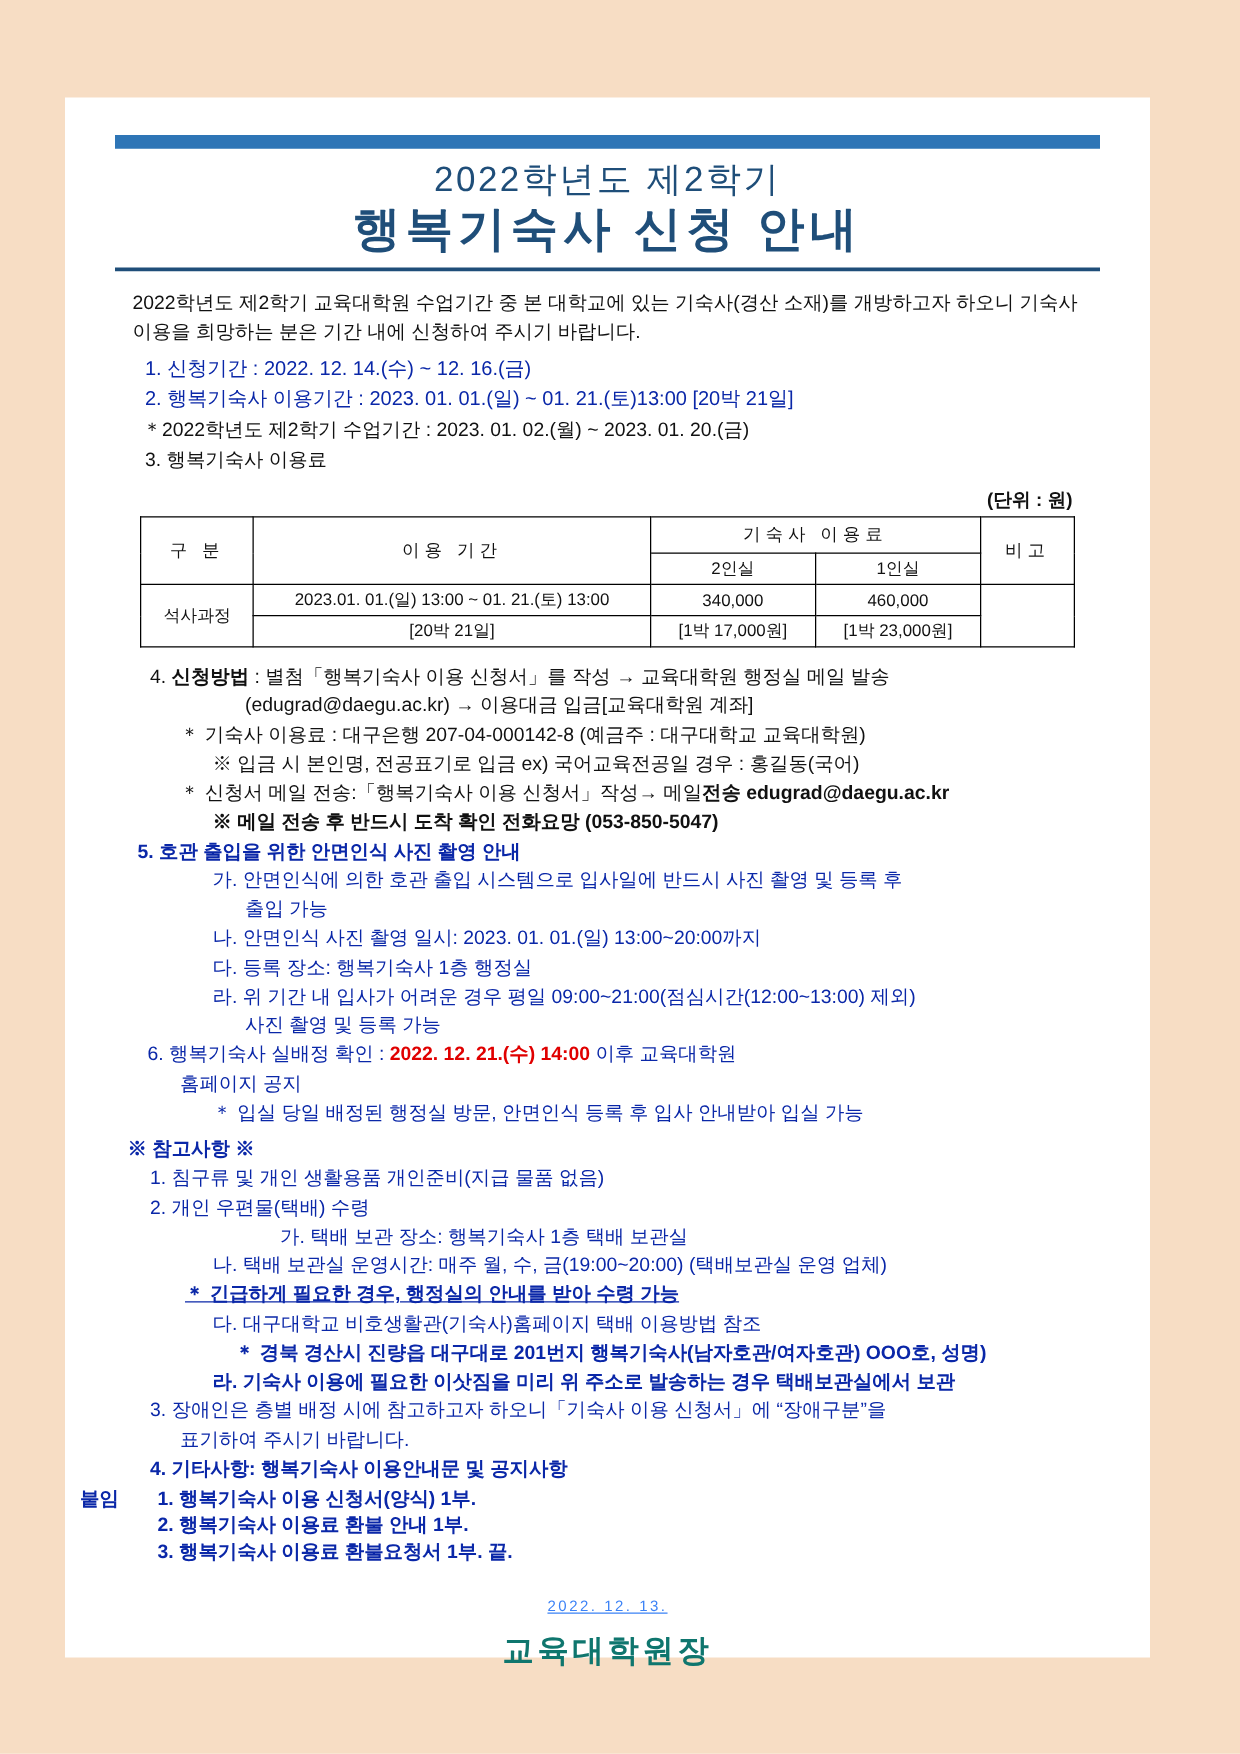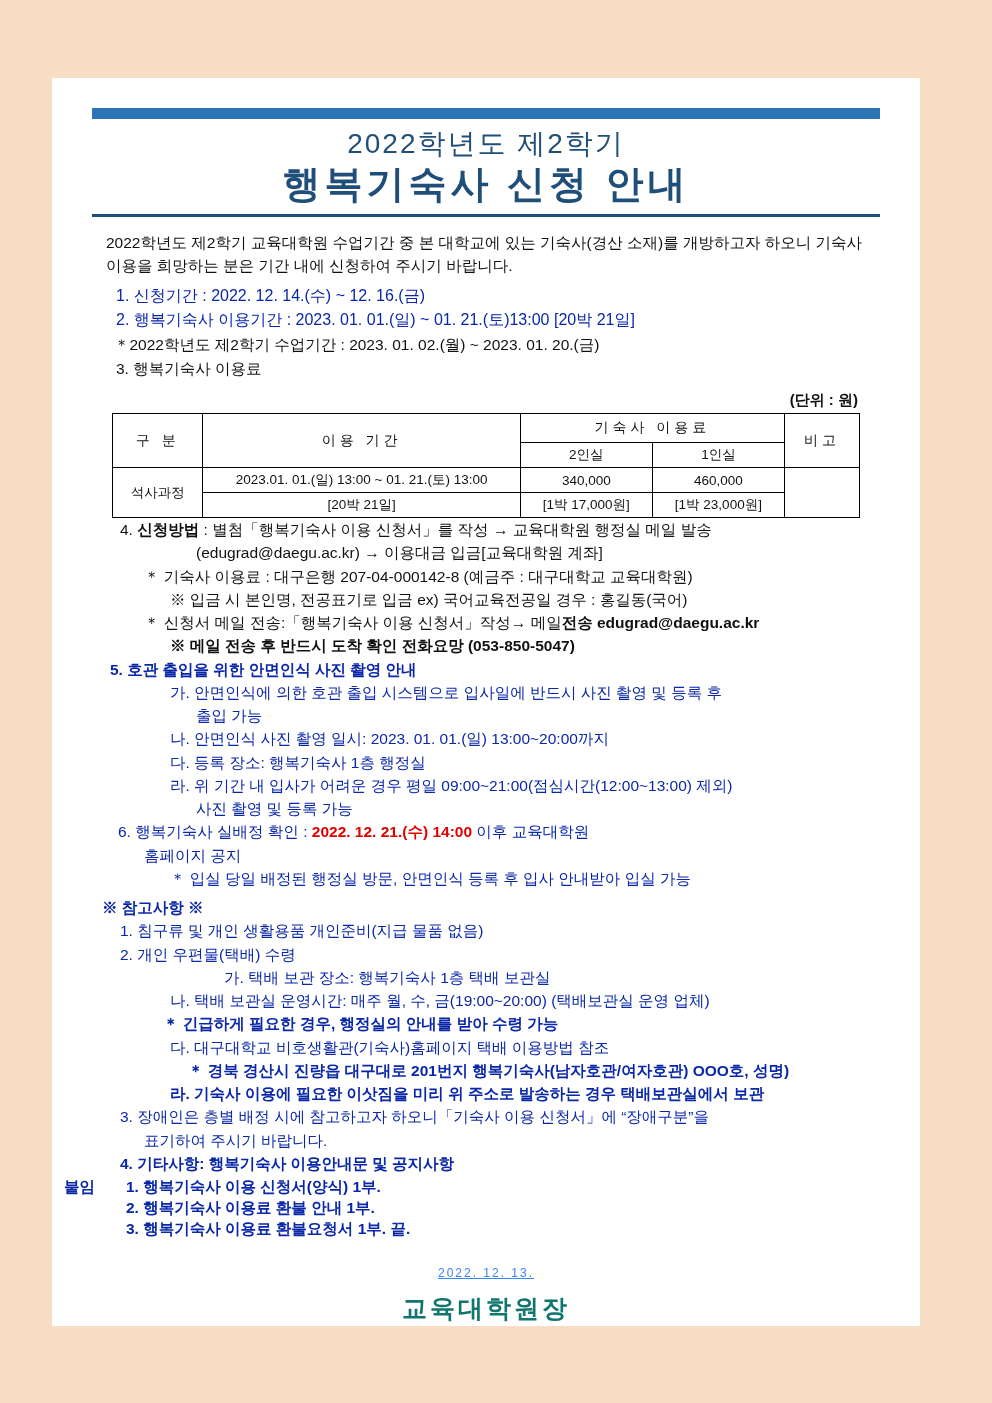--- a/index.html
+++ b/index.html
@@ -75,21 +75,21 @@
   .unit {
     text-align: right;
     font-size: 15px;
     font-weight: bold;
     margin: 10px 22px 3px 0;
     color: #111;
   }
   table.fee {
     border-collapse: collapse;
     width: 748px;
-    margin: 0 auto 0 auto;
+    margin: 0 auto 12px auto;
     font-size: 13.5px;
     color: #111;
   }
   table.fee td, table.fee th {
     border: 1px solid #000;
     text-align: center;
     padding: 3px 2px;
     font-weight: normal;
   }
   table.fee .hdr {
@@ -212,21 +212,21 @@
     <span>6. 행복기숙사 실배정 확인 : </span><span class="red bold">2022. 12. 21.(수) 14:00</span><span> 이후 교육대학원</span>
   </div>
   <div class="sec indent2">홈페이지 공지</div>
   <div class="sec indent3">＊ 입실 당일 배정된 행정실 방문, 안면인식 등록 후 입사 안내받아 입실 가능</div>
 
   <div class="sec bold sp6" style="margin-left:10px;">※ 참고사항 ※</div>
   <div class="sec indent1">1. 침구류 및 개인 생활용품 개인준비(지급 물품 없음)</div>
   <div class="sec indent1">2. 개인 우편물(택배) 수령</div>
   <div class="sec indent4" style="margin-left:132px;">가. 택배 보관 장소: 행복기숙사 1층 택배 보관실</div>
   <div class="sec indent3">나.  택배 보관실 운영시간: 매주 월, 수, 금(19:00~20:00) (택배보관실 운영 업체)</div>
-  <div class="sec indent3 bold" style="margin-left:71px;">＊ 긴급하게 필요한 경우, 행정실의 안내를 받아 수령 가능</div>
+  <div class="sec indent3 bold" style="margin-left:56px;text-decoration:underline;">＊ 긴급하게 필요한 경우, 행정실의 안내를 받아 수령 가능</div>
   <div class="sec indent3">다.  대구대학교 비호생활관(기숙사)홈페이지 택배 이용방법 참조</div>
   <div class="sec indent3 bold" style="margin-left:96px;">＊ 경북 경산시 진량읍 대구대로 201번지 행복기숙사(남자호관/여자호관) OOO호, 성명)</div>
   <div class="sec indent3 bold">라.  기숙사 이용에 필요한 이삿짐을 미리 위 주소로 발송하는 경우 택배보관실에서 보관</div>
   <div class="sec indent1">3. 장애인은 층별 배정 시에 참고하고자 하오니「기숙사 이용 신청서」에 “장애구분”을</div>
   <div class="sec indent2">표기하여 주시기 바랍니다.</div>
   <div class="sec indent1 bold">4. 기타사항: 행복기숙사 이용안내문 및 공지사항</div>
 
   <div class="attach-wrap rel">
     <span class="attach-label" style="left:-28px;">붙임</span>
     <div style="margin-left:34px;">1.  행복기숙사 이용 신청서(양식)  1부.</div>

